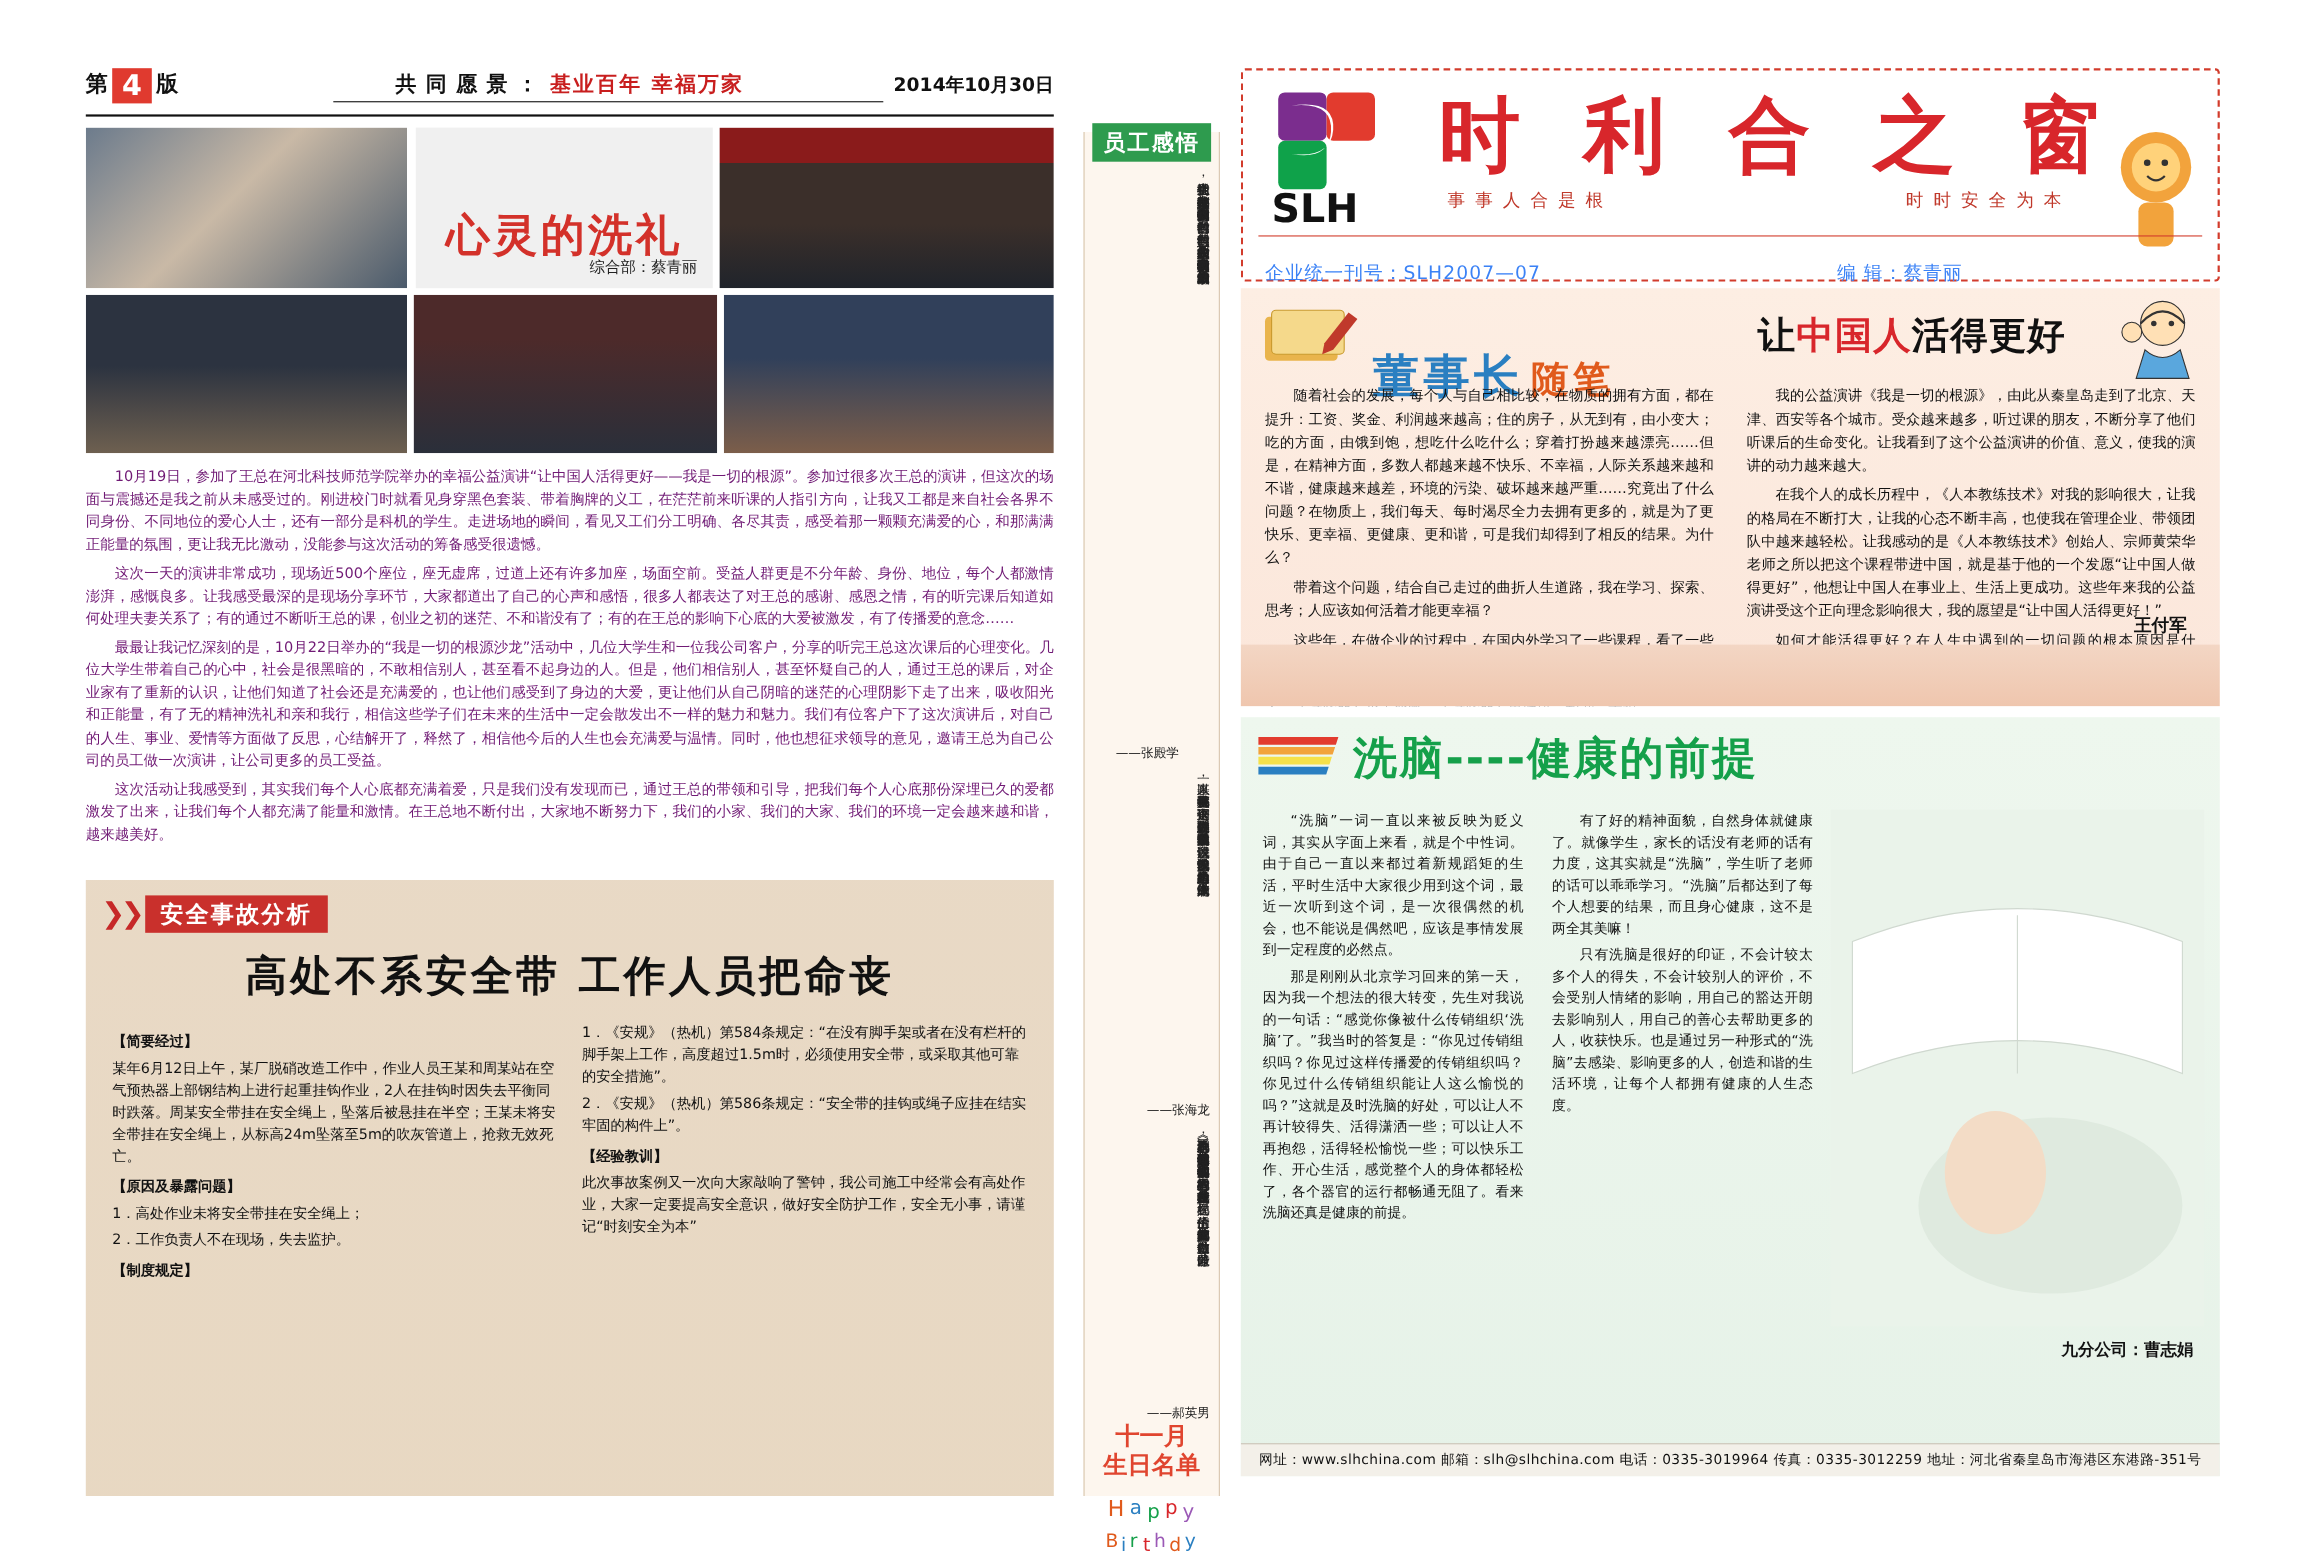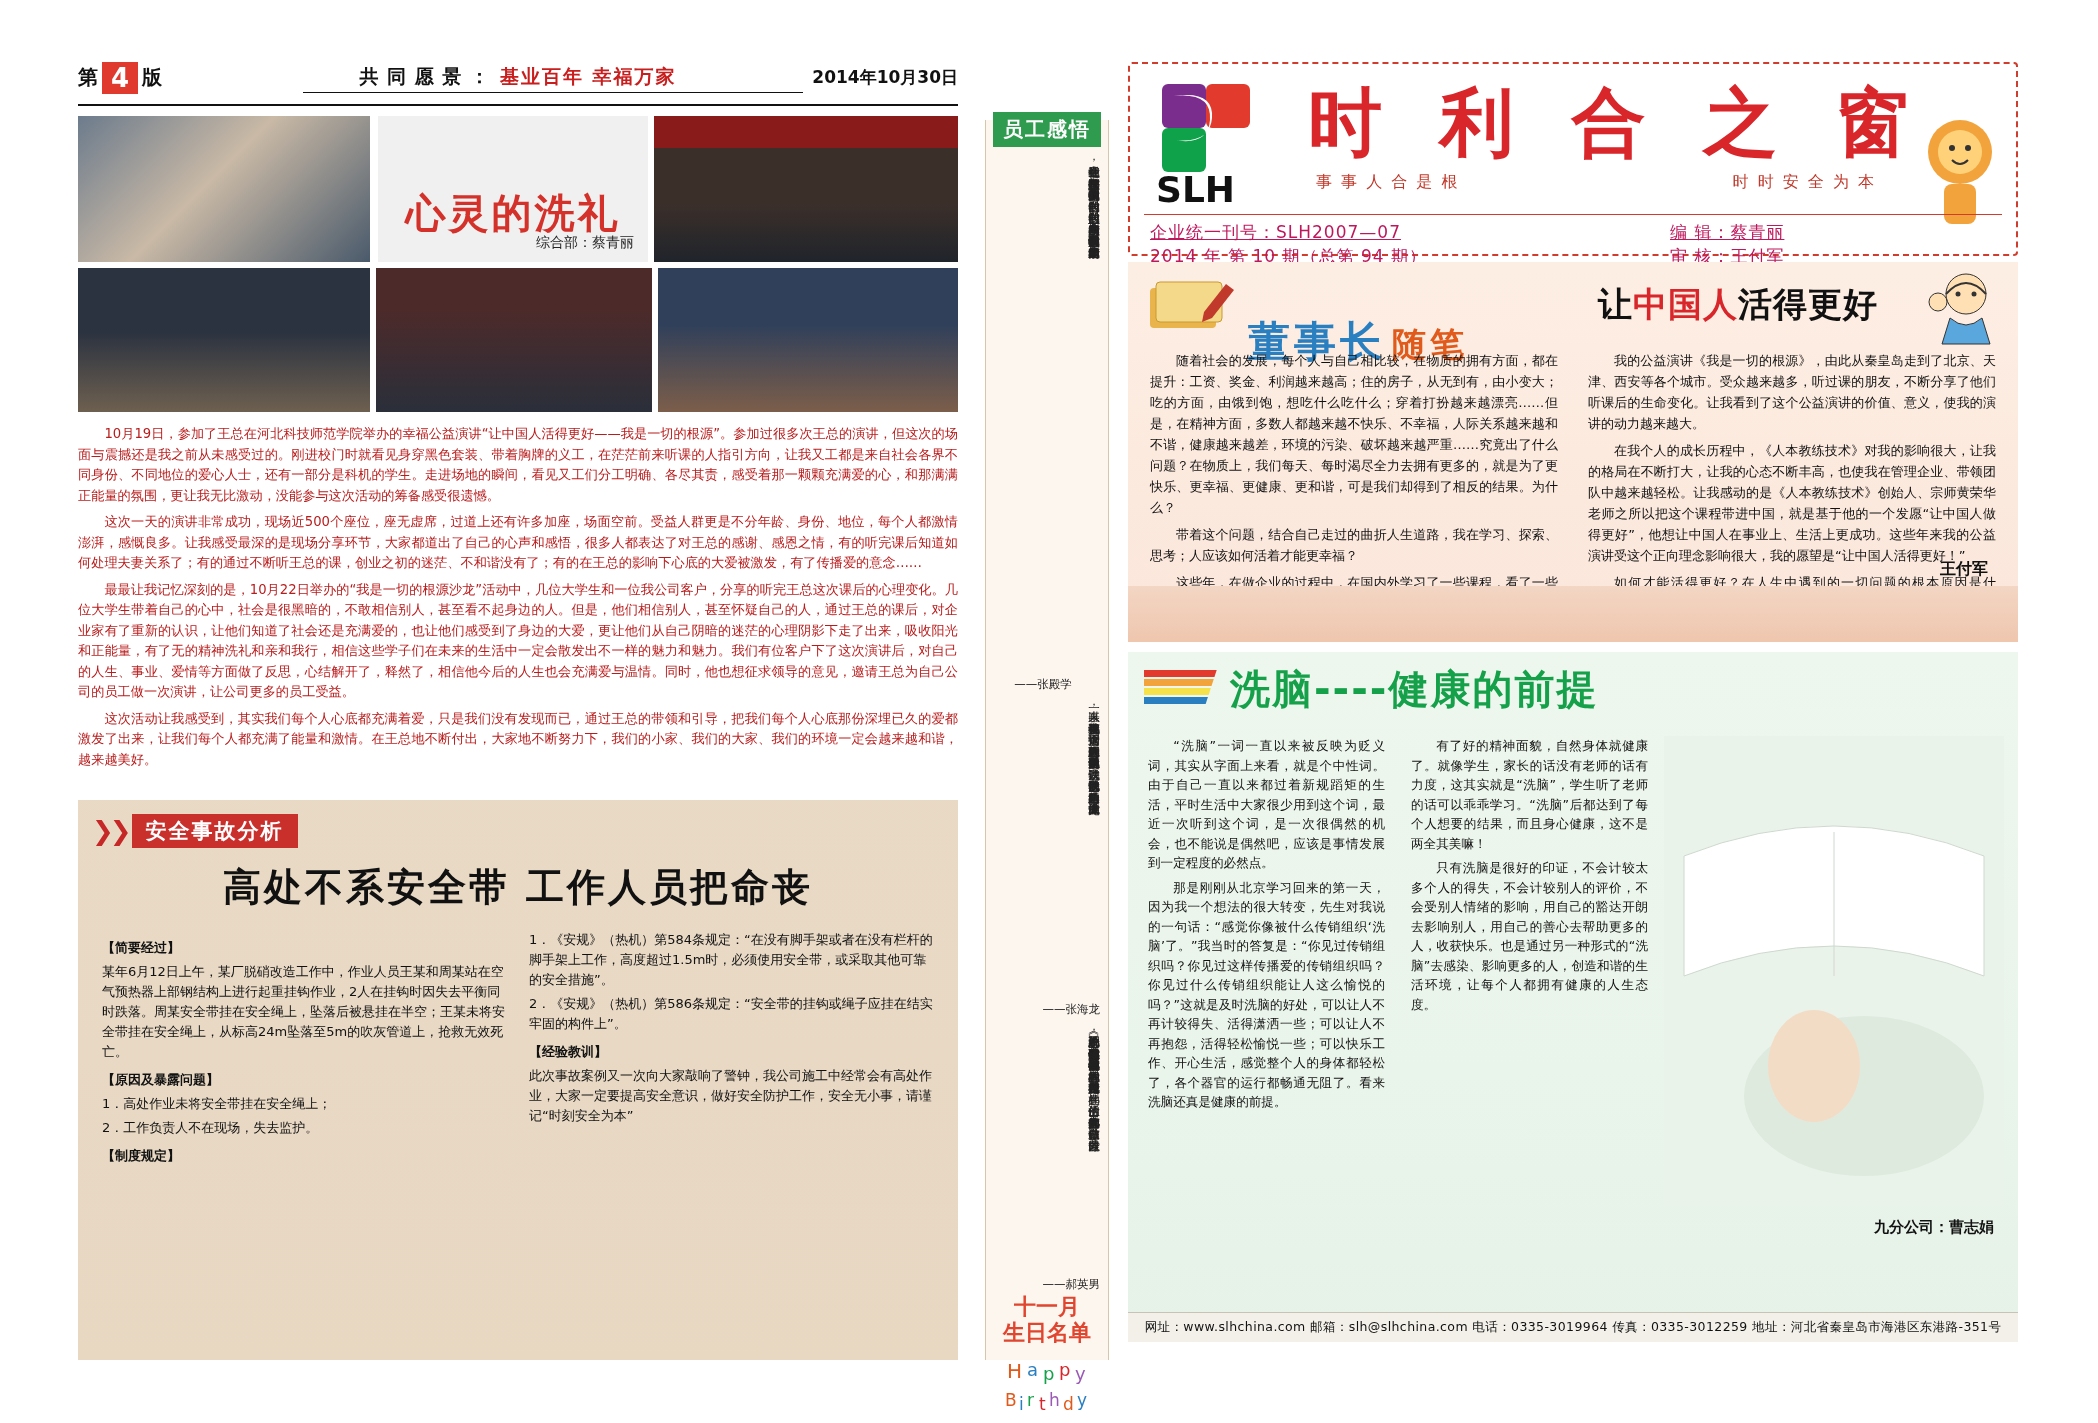--- a/index.html
+++ b/index.html
@@ -18,21 +18,21 @@
 
   
   .photo-grid{position:absolute;left:0;top:56px;width:880px;height:296px;}
   .ph{position:absolute;overflow:hidden;}
   .ph .fake{width:100%;height:100%;}
   .title-box{position:absolute;left:300px;top:0;width:270px;height:146px;background:#f0f0f0;display:flex;flex-direction:column;align-items:center;justify-content:center;}
   .title-box .t{font-size:40px;color:#d3312a;font-weight:bold;letter-spacing:3px;font-family:"DejaVu Sans","Liberation Sans",sans-serif;margin-top:48px;}
   .title-box .by{position:absolute;right:14px;bottom:10px;font-size:14px;color:#222;}
 
   
-  .body-text{position:absolute;left:0;top:364px;width:880px;height:360px;font-size:13.2px;line-height:20.5px;color:#b91c1c;text-align:justify;}
+  .body-text{position:absolute;left:0;top:364px;width:880px;height:360px;font-size:13.2px;line-height:20.5px;color:#701a75;text-align:justify;}
   .body-text p{margin:0 0 6px 0;text-indent:2em;}
 
   
   .wall{position:absolute;left:0;top:740px;width:880px;height:560px;background:
      linear-gradient(180deg,rgba(214,186,150,0.55),rgba(224,203,174,0.75));}
   .safety-hd{position:absolute;left:14px;top:14px;display:flex;align-items:center;}
   .chev{color:#c62828;font-size:26px;font-weight:bold;letter-spacing:-4px;margin-right:4px;}
   .safety-label{background:#c9302c;color:#fff;font-size:21px;font-weight:bold;padding:3px 14px;letter-spacing:2px;}
   .safety-title{position:absolute;left:0;right:0;top:62px;text-align:center;font-size:38px;font-weight:bold;color:#111;letter-spacing:3px;}
   .safety-cols{position:absolute;left:24px;top:130px;width:832px;display:flex;gap:22px;font-size:13px;line-height:20px;color:#111;}
@@ -49,21 +49,21 @@
 
   
   .right-page{position:absolute;left:1128px;top:62px;width:890px;height:1300px;}
 
   .masthead{position:relative;height:190px;border:2px dashed #d23c2c;border-radius:4px;background:#fff;}
   .logo{position:absolute;left:14px;top:14px;width:148px;height:130px;}
   .mh-title{position:absolute;left:178px;top:10px;font-size:74px;color:#d8262b;font-weight:bold;letter-spacing:16px;font-family:"DejaVu Sans","Liberation Sans",sans-serif;}
   .mh-sub{position:absolute;left:186px;top:108px;width:560px;display:flex;justify-content:space-between;color:#c0392b;font-size:16px;letter-spacing:2px;}
   .mh-lion{position:absolute;right:10px;top:48px;width:92px;height:120px;}
   .mh-rule{position:absolute;left:14px;right:14px;top:150px;border-top:1px solid #d23c2c;}
-  .mh-info{position:absolute;left:20px;right:20px;top:156px;display:flex;font-size:17px;color:#be185d;text-decoration:underline;}
+  .mh-info{position:absolute;left:20px;right:20px;top:172px;display:flex;font-size:17px;color:#3b82f6;}
   .mh-info .l{width:520px;}
   .mh-info .r{flex:1;}
   .mh-info .row{margin:1px 0;letter-spacing:1px;}
 
   .chair{position:absolute;left:0;top:200px;width:890px;height:380px;background:linear-gradient(180deg,#fdeee3,#fbe6da);overflow:hidden;}
   .chair-hd{position:relative;height:82px;}
   .chair-title{position:absolute;left:120px;top:16px;font-size:42px;font-weight:bold;color:#2a7fc1;letter-spacing:4px;margin-top:36px;}
   .chair-title .brush{color:#e05a1c;font-size:34px;margin-left:6px;}
   .book-icon{position:absolute;left:18px;top:12px;width:92px;height:62px;}
   .slogan2{position:absolute;left:470px;top:20px;font-size:34px;font-weight:bold;color:#111;letter-spacing:1px;white-space:nowrap;}

